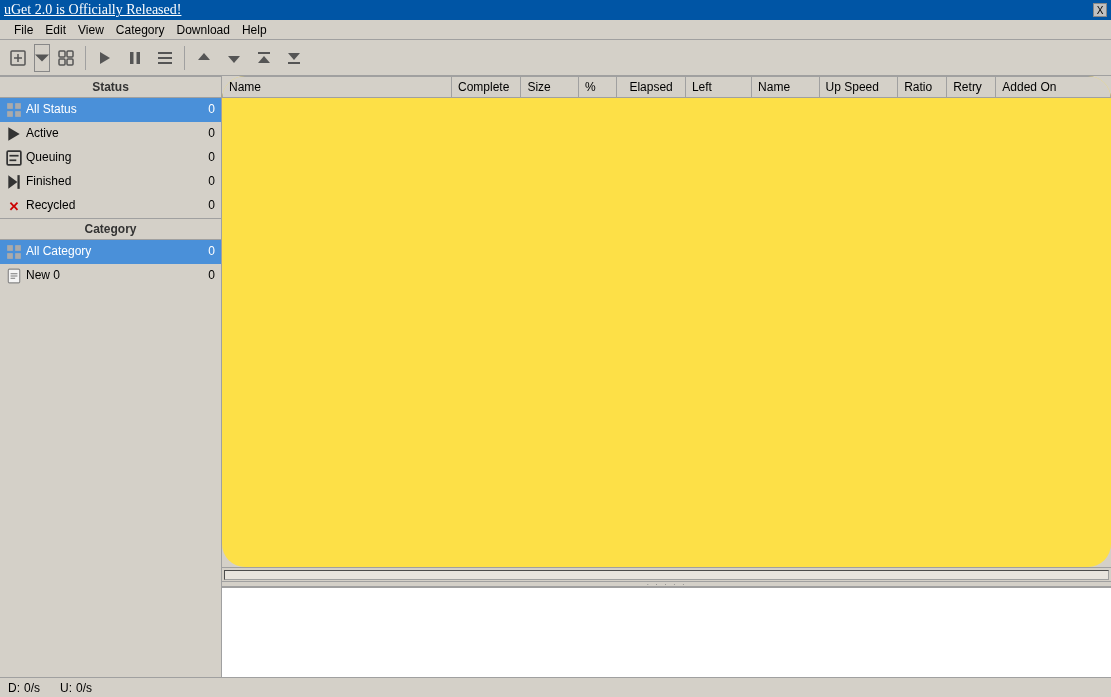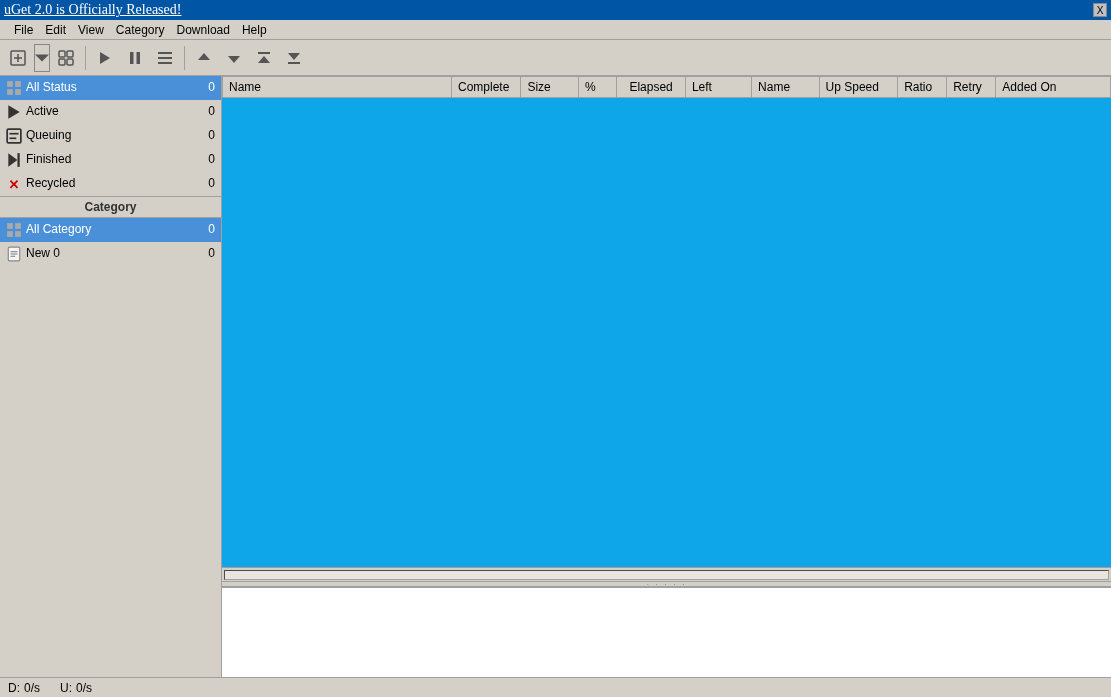--- a/index.html
+++ b/index.html
@@ -177,21 +177,22 @@
       flex: 1;
       display: flex;
       flex-direction: column;
       overflow: hidden;
     }
 
     
     .table-container {
       flex: 1;
       overflow: auto;
-      background: #0ea5e9;
+      background: #fde047;
+      border-radius: 23px;
     }
 
     table {
       width: 100%;
       border-collapse: collapse;
     }
 
     thead th {
       background: #d4d0c8;
       border: 1px solid #a0a0a0;
@@ -356,20 +357,21 @@
     <svg viewBox="0 0 16 16">
       <line x1="2" y1="13" x2="14" y2="13" stroke="#555" stroke-width="2"></line>
       <polygon points="8,10 14,3 2,3" fill="#555"></polygon>
     </svg>
   </div>
 </div>
 
 <div class="main-area">
 
   <div class="sidebar">
+    <div class="sidebar-section-header">Status</div>
 
     <div class="sidebar-item selected">
       <div class="sidebar-item-icon">
         <svg viewBox="0 0 14 14" width="14" height="14">
           <rect x="1" y="1" width="5" height="5" fill="#aaa"></rect>
           <rect x="8" y="1" width="5" height="5" fill="#aaa"></rect>
           <rect x="1" y="8" width="5" height="5" fill="#aaa"></rect>
           <rect x="8" y="8" width="5" height="5" fill="#aaa"></rect>
         </svg>
       </div>

